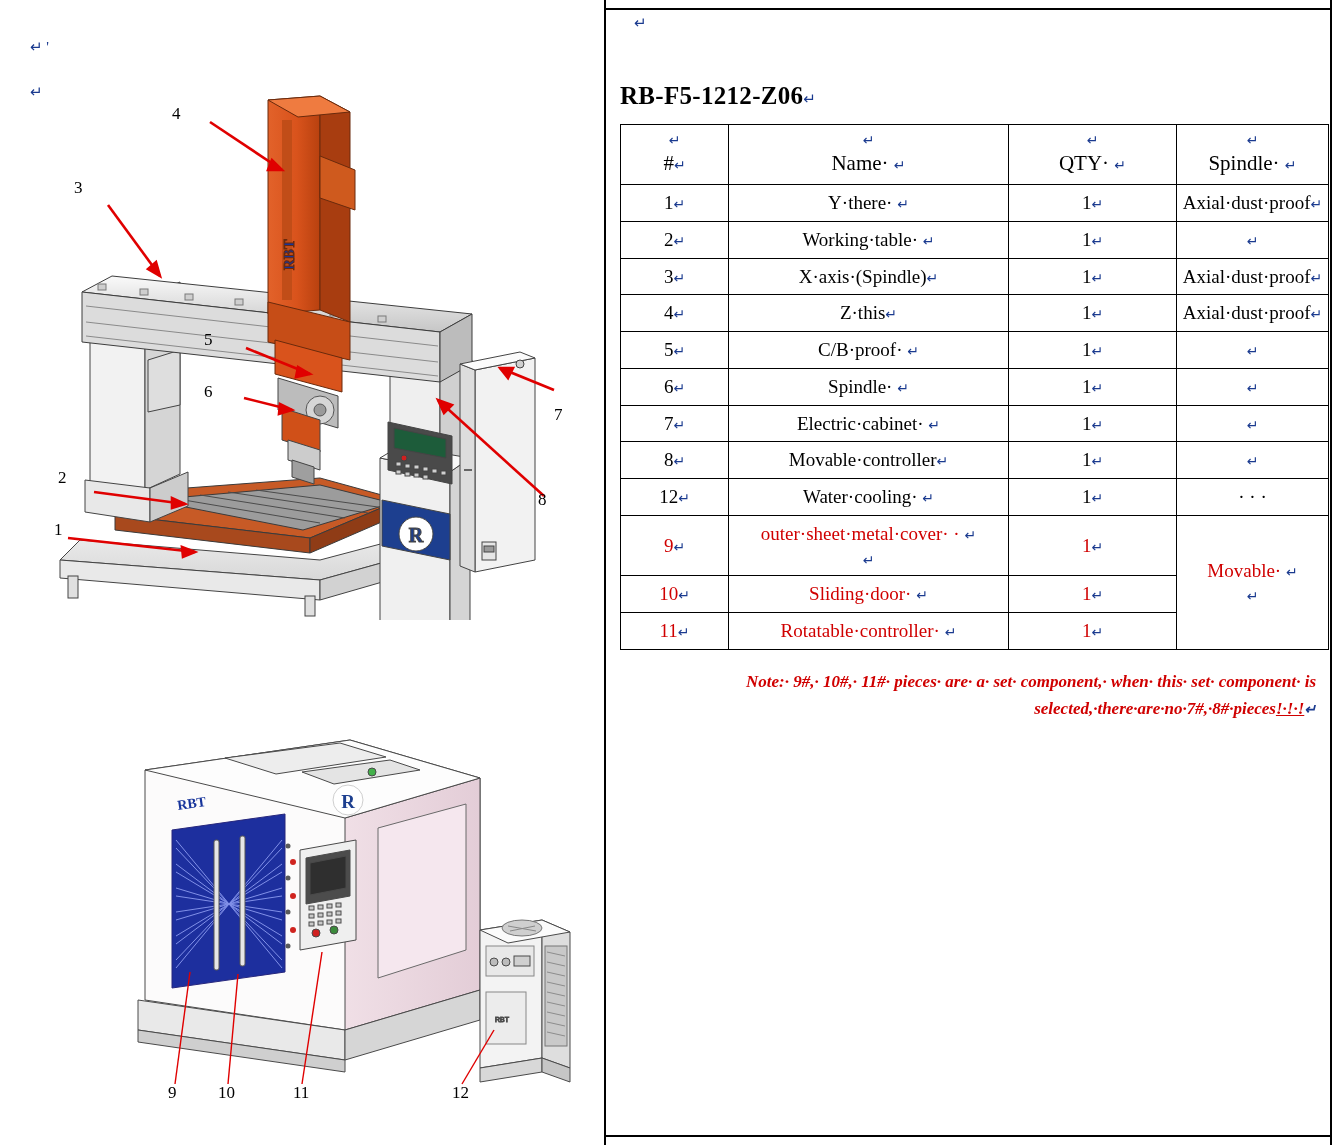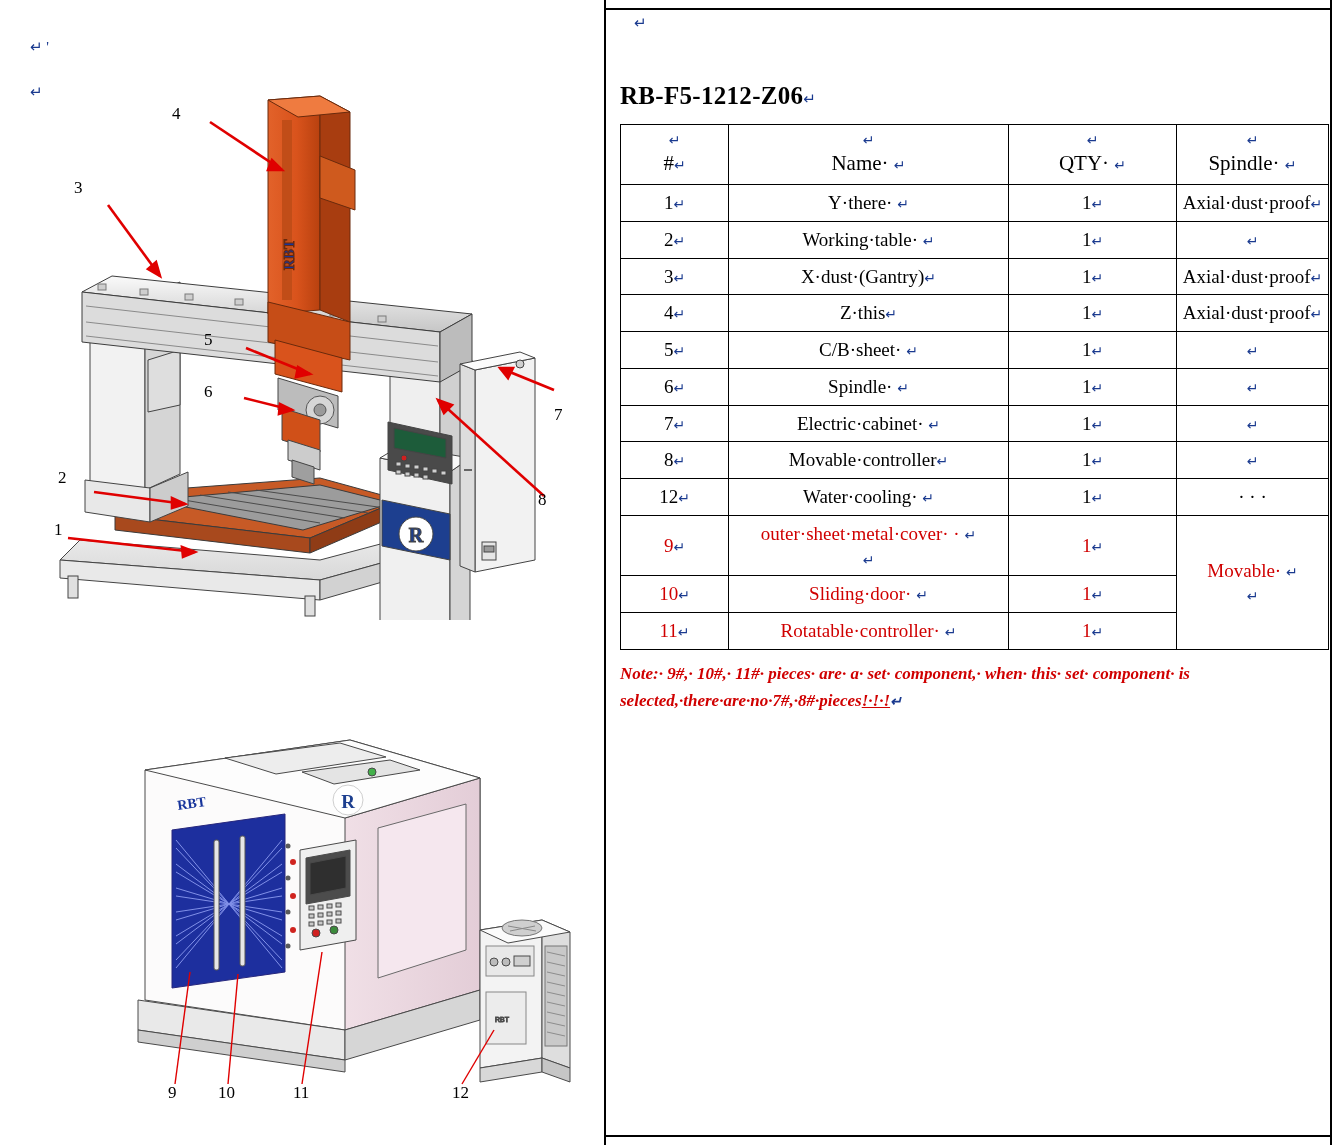--- a/index.html
+++ b/index.html
@@ -125,27 +125,28 @@
     font-size: 21px;
     padding-bottom: 2px;
   }
   .pc {
     color: #1a3a8f;
     font-size: 14px;
   }
   .red { color: #d00000; }
   .row-optional td { }
   .note {
-    margin-top: 10px;
+    margin-top: 18px;
     font-size: 17px;
     font-style: italic;
     font-weight: bold;
     color: #d00000;
     line-height: 1.6;
     font-family: "Liberation Serif", serif;
+    text-align: right;
   }
   .note .u { text-decoration: underline; }
   .spacer { flex: 1 1 auto; }
 </style>
 </head>
 <body>
 
 <div class="page">
 
   <div class="left-pane">
@@ -501,35 +502,35 @@
 
           <tr>
             <td><span>2</span><span class="pc">↵</span></td>
             <td><span>Working·table·</span> <span class="pc">↵</span></td>
             <td><span>1</span><span class="pc">↵</span></td>
             <td><span class="pc">↵</span></td>
           </tr>
 
           <tr>
             <td><span>3</span><span class="pc">↵</span></td>
-            <td><span>X·dust·(Gantry)</span><span class="pc">↵</span></td>
+            <td><span>X·axis·(Spindle)</span><span class="pc">↵</span></td>
             <td><span>1</span><span class="pc">↵</span></td>
             <td><span>Axial·dust·proof</span><span class="pc">↵</span></td>
           </tr>
 
           <tr>
             <td><span>4</span><span class="pc">↵</span></td>
             <td><span>Z·this</span><span class="pc">↵</span></td>
             <td><span>1</span><span class="pc">↵</span></td>
             <td><span>Axial·dust·proof</span><span class="pc">↵</span></td>
           </tr>
 
           <tr>
             <td><span>5</span><span class="pc">↵</span></td>
-            <td><span>C/B·sheet·</span> <span class="pc">↵</span></td>
+            <td><span>C/B·proof·</span> <span class="pc">↵</span></td>
             <td><span>1</span><span class="pc">↵</span></td>
             <td><span class="pc">↵</span></td>
           </tr>
 
           <tr>
             <td><span>6</span><span class="pc">↵</span></td>
             <td><span>Spindle·</span> <span class="pc">↵</span></td>
             <td><span>1</span><span class="pc">↵</span></td>
             <td><span class="pc">↵</span></td>
           </tr>

